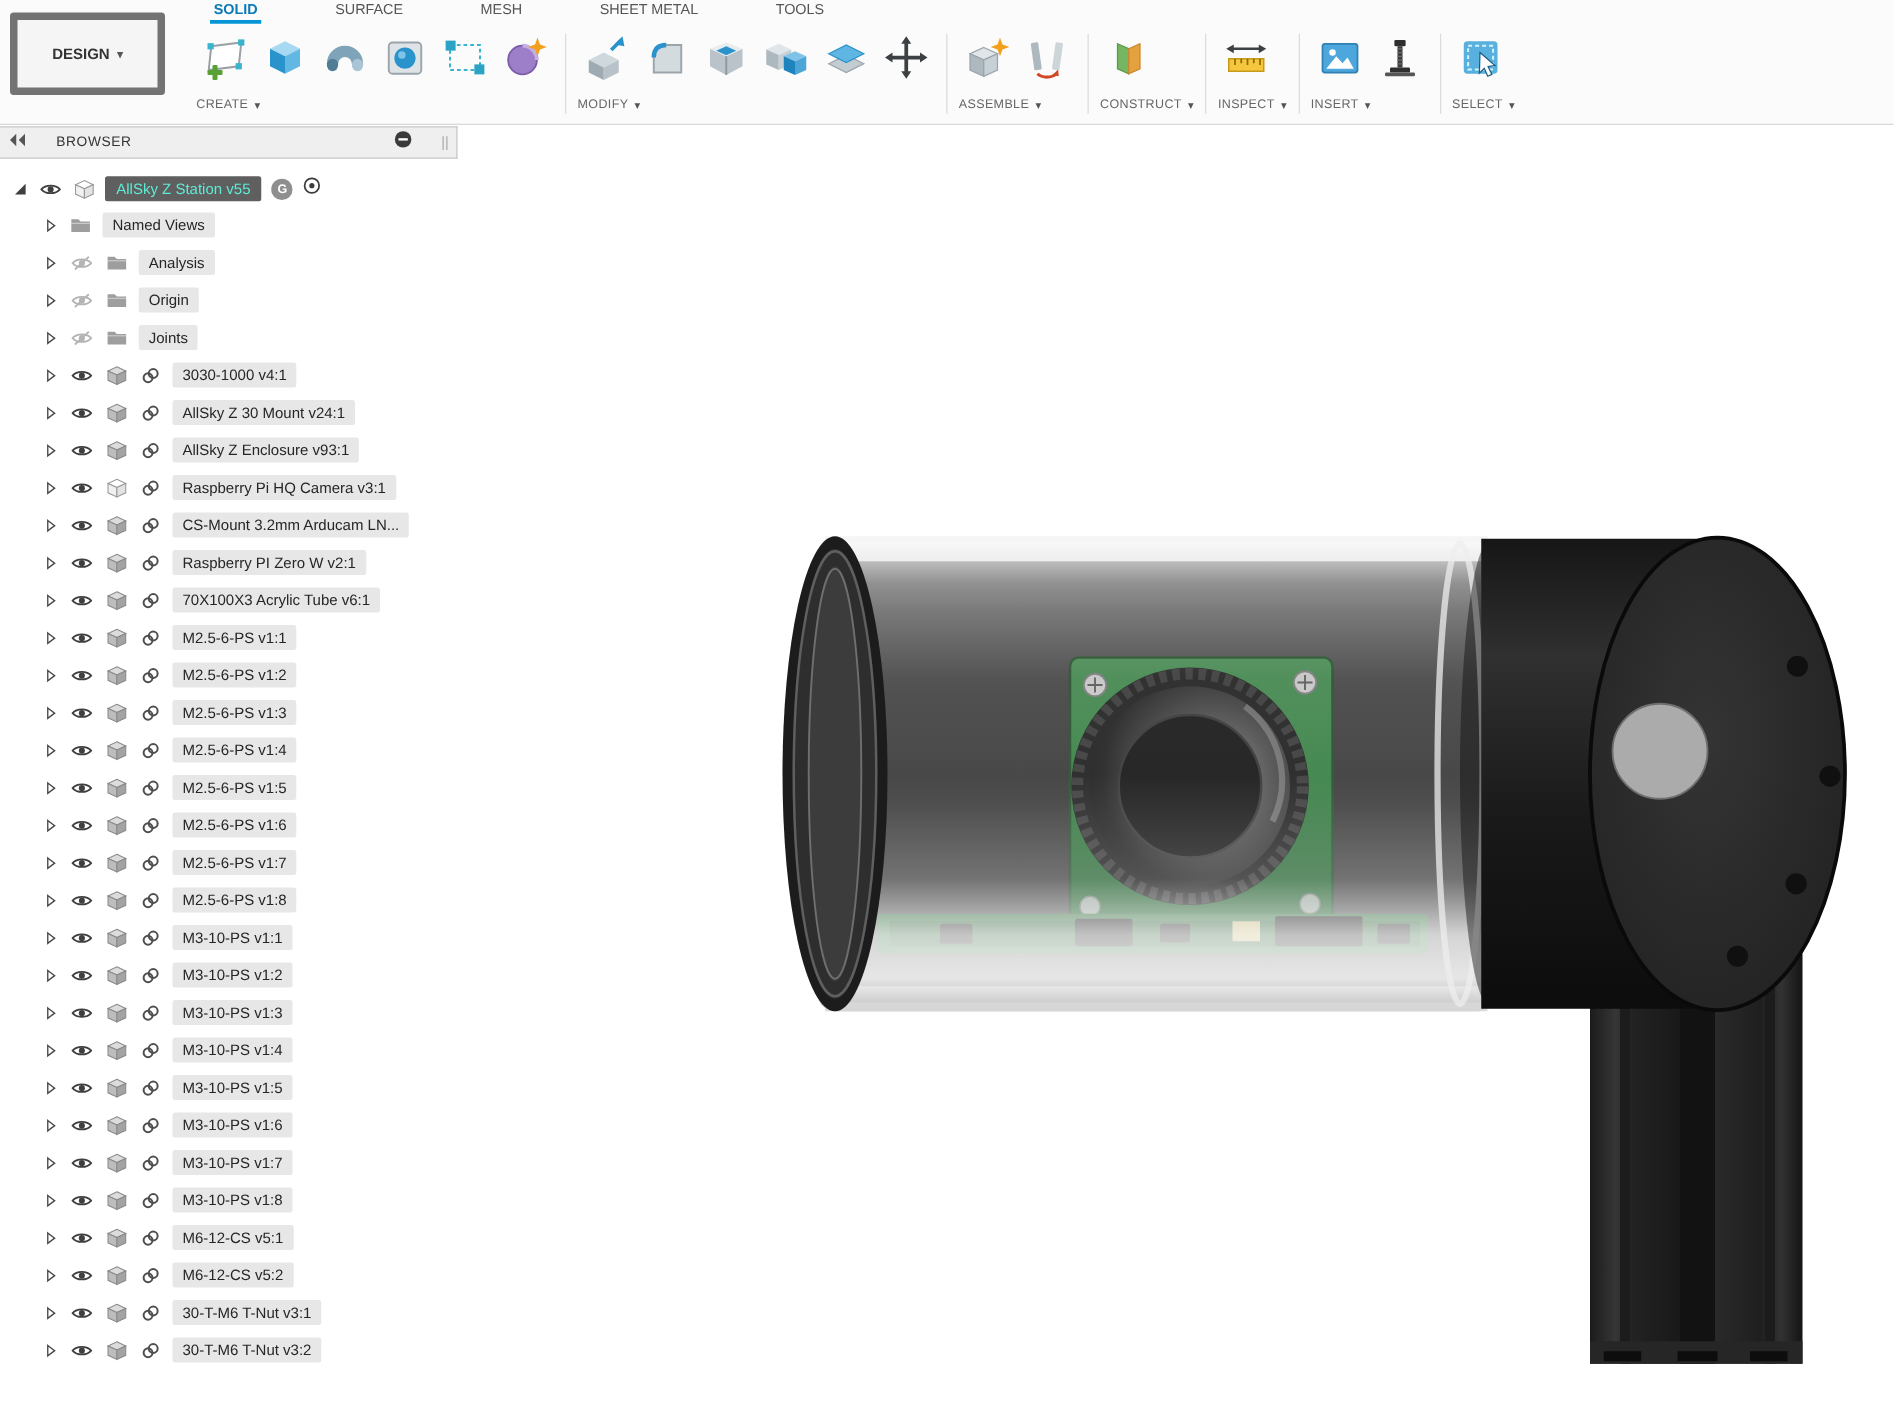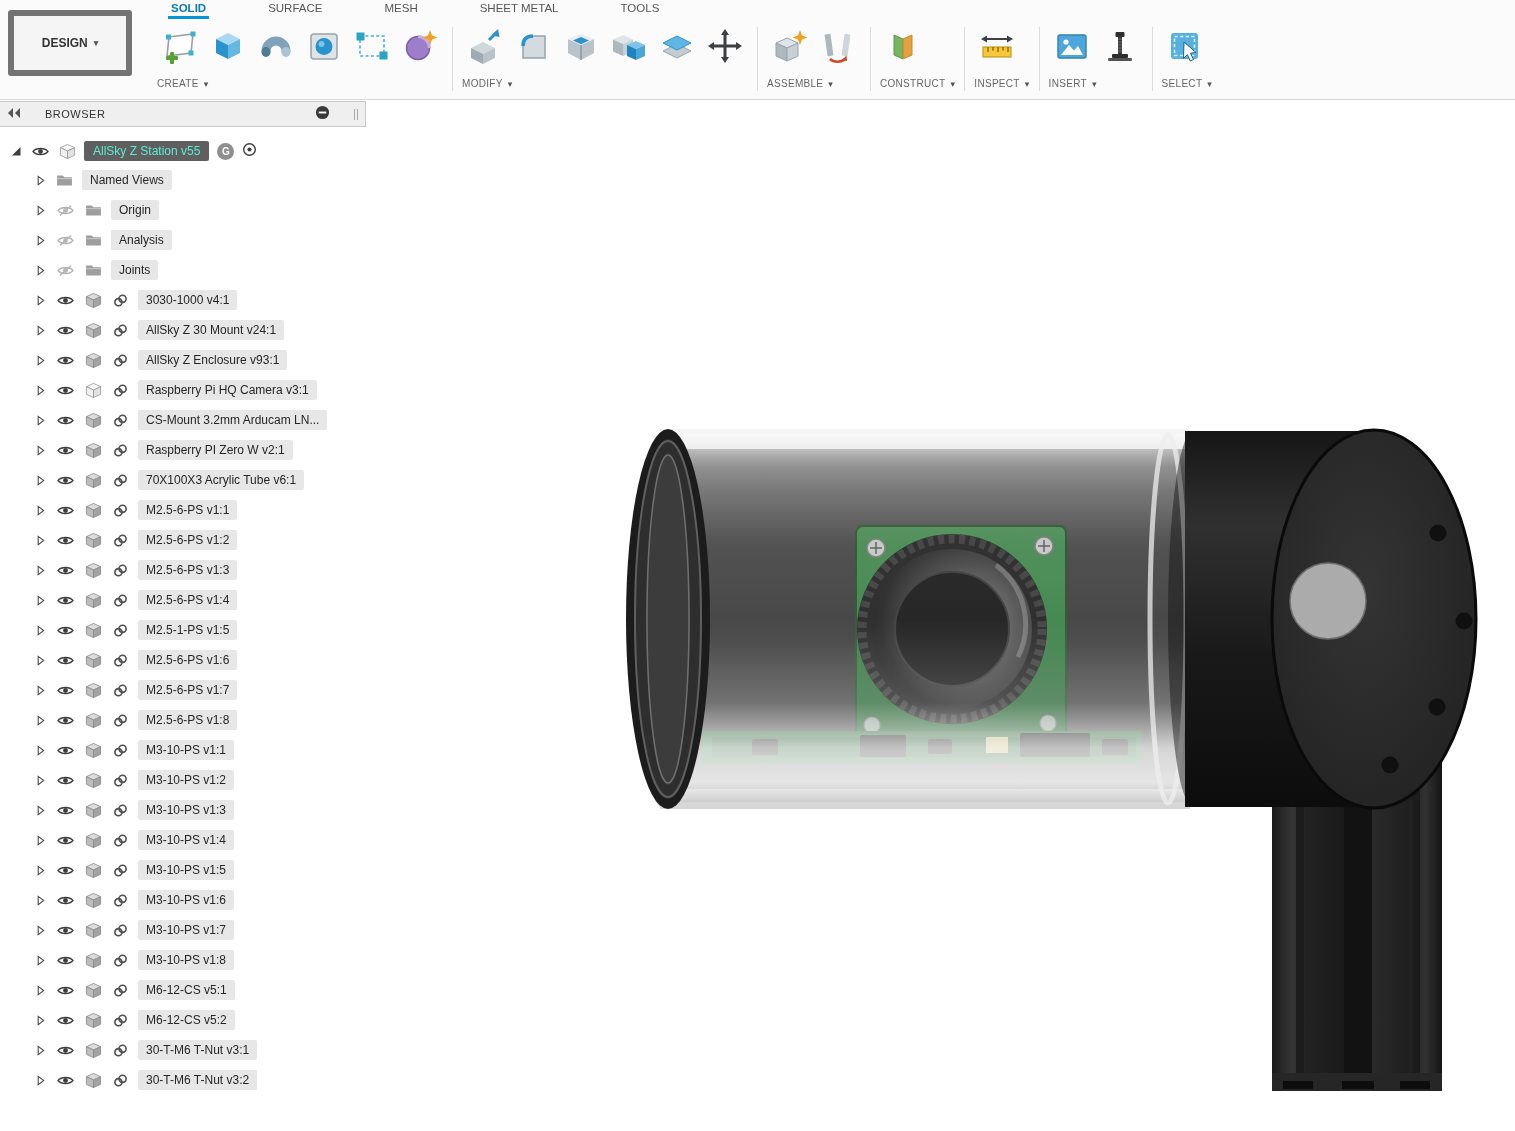--- a/index.html
+++ b/index.html
@@ -507,21 +507,21 @@
       </svg>
     </span>
 
     <span class="t-ico i-folder">
       <svg viewBox="0 0 18 14" width="17" height="13">
         <path d="M1 1.5 L7 1.5 L9 3.5 L17 3.5 L17 12.5 L1 12.5 Z" fill="#9e9e9e"></path>
         <path d="M1 5 H17" stroke="#ffffff" stroke-width="0.8" opacity="0.6"></path>
       </svg>
     </span>
 
-    <span class="t-label">Origin</span>
+    <span class="t-label">Analysis</span>
   </div>
 
   <div class="tree-row">
     <span class="t-arrow">
       <svg viewBox="0 0 12 14" width="11" height="13">
                 <path d="M3.5 2.5 L9.5 7 L3.5 11.5 Z" fill="none" stroke="#4a4a4a" stroke-width="1.2"></path>
               </svg>
     </span>
 
     <span class="t-eye i-eye-off">
@@ -532,21 +532,21 @@
       </svg>
     </span>
 
     <span class="t-ico i-folder">
       <svg viewBox="0 0 18 14" width="17" height="13">
         <path d="M1 1.5 L7 1.5 L9 3.5 L17 3.5 L17 12.5 L1 12.5 Z" fill="#9e9e9e"></path>
         <path d="M1 5 H17" stroke="#ffffff" stroke-width="0.8" opacity="0.6"></path>
       </svg>
     </span>
 
-    <span class="t-label">Analysis</span>
+    <span class="t-label">Origin</span>
   </div>
 
   <div class="tree-row">
     <span class="t-arrow">
       <svg viewBox="0 0 12 14" width="11" height="13">
                 <path d="M3.5 2.5 L9.5 7 L3.5 11.5 Z" fill="none" stroke="#4a4a4a" stroke-width="1.2"></path>
               </svg>
     </span>
 
     <span class="t-eye i-eye-off">
@@ -916,21 +916,21 @@
         <path d="M16.5 5 L9 8.5 L9 16.5 L16.5 13 Z" fill="#a3a3a3" stroke="#8a8a8a" stroke-width="0.9"></path>
       </svg>
     </span>
 
     <span class="t-ico i-link">
       <svg viewBox="0 0 16 16" width="15" height="15">
         <circle cx="5.8" cy="9.8" r="3.8" fill="none" stroke="#4f4f4f" stroke-width="1.7"></circle>
         <circle cx="10.2" cy="6.2" r="3.8" fill="none" stroke="#4f4f4f" stroke-width="1.7"></circle>
       </svg>
     </span>
-    <span class="t-label">M2.5-1-PS v1:5</span>
+    <span class="t-label">M2.5-6-PS v1:5</span>
   </div>
 
   <div class="tree-row">
     <span class="t-arrow">
       <svg viewBox="0 0 12 14" width="11" height="13">
                 <path d="M3.5 2.5 L9.5 7 L3.5 11.5 Z" fill="none" stroke="#4a4a4a" stroke-width="1.2"></path>
               </svg>
     </span>
     <span class="t-eye i-eye-on">
       <svg viewBox="0 0 20 14" width="19" height="13">

